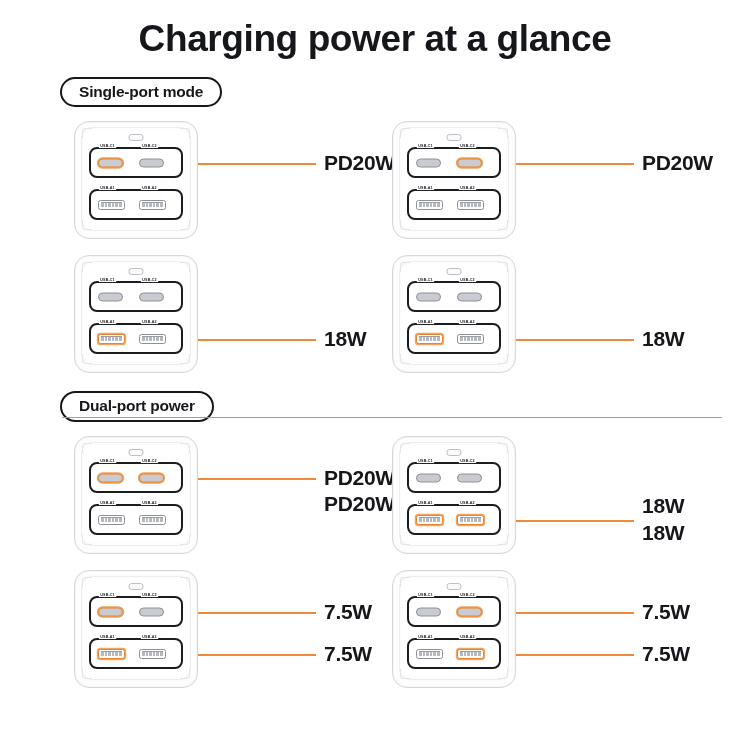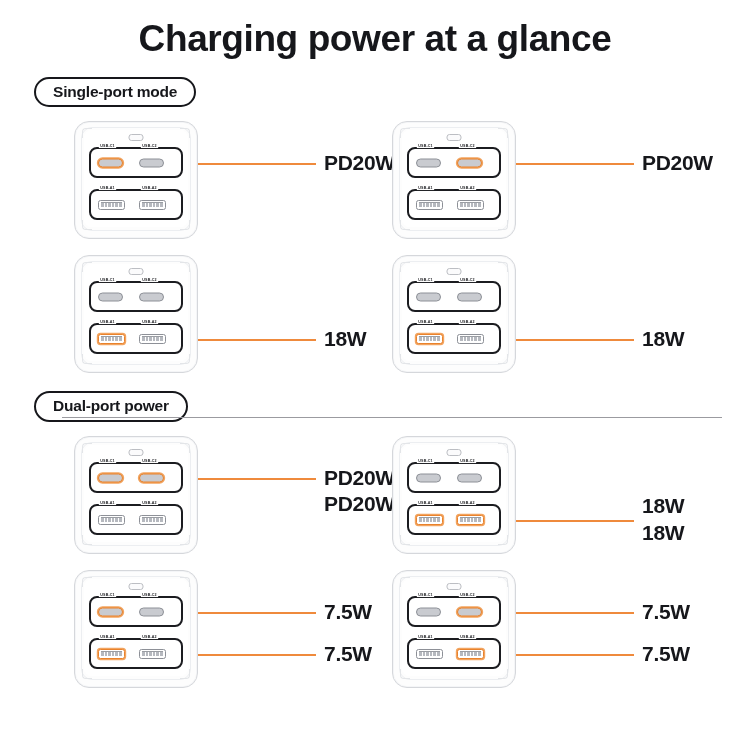--- a/index.html
+++ b/index.html
@@ -28,21 +28,21 @@
     text-align:center;
     font-size:15.5px;
     font-weight:600;
     color:#24262b;
     margin:0;
     padding-top:13px;
     letter-spacing:-0.1px;
   }
 
   
-  .pill-wrap{padding-left:34px;margin-top:16px;}
+  .pill-wrap{padding-left:60px;margin-top:16px;}
   .pill{
     display:inline-block;
     border:2px solid #16171b;
     border-radius:999px;
     padding:4px 17px 5px 17px;
     font-size:15.5px;
     font-weight:600;
     letter-spacing:-0.2px;
     color:#16171b;
     line-height:1.15;

